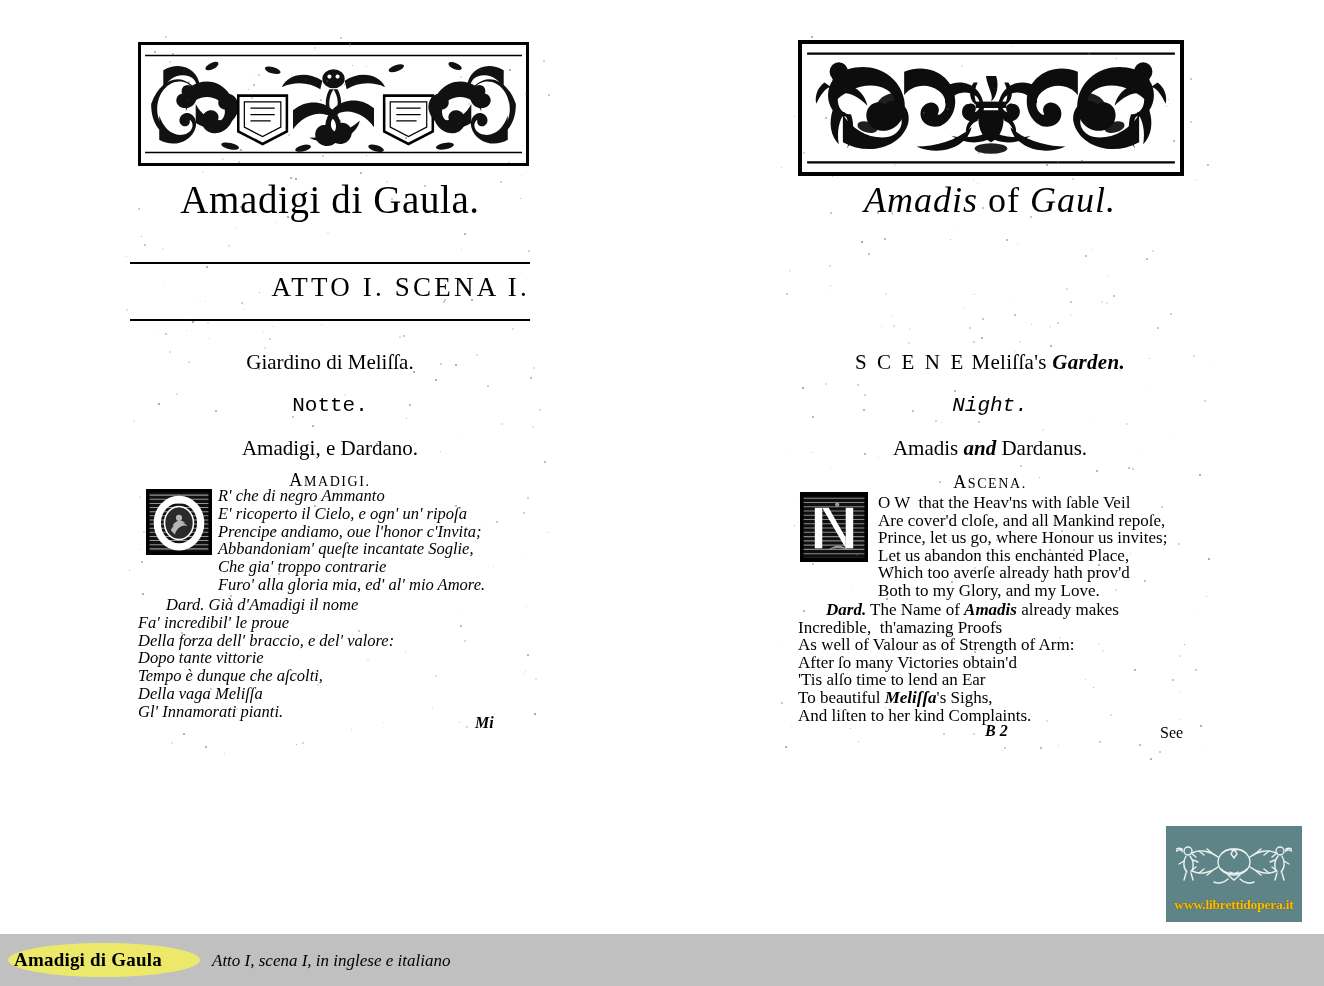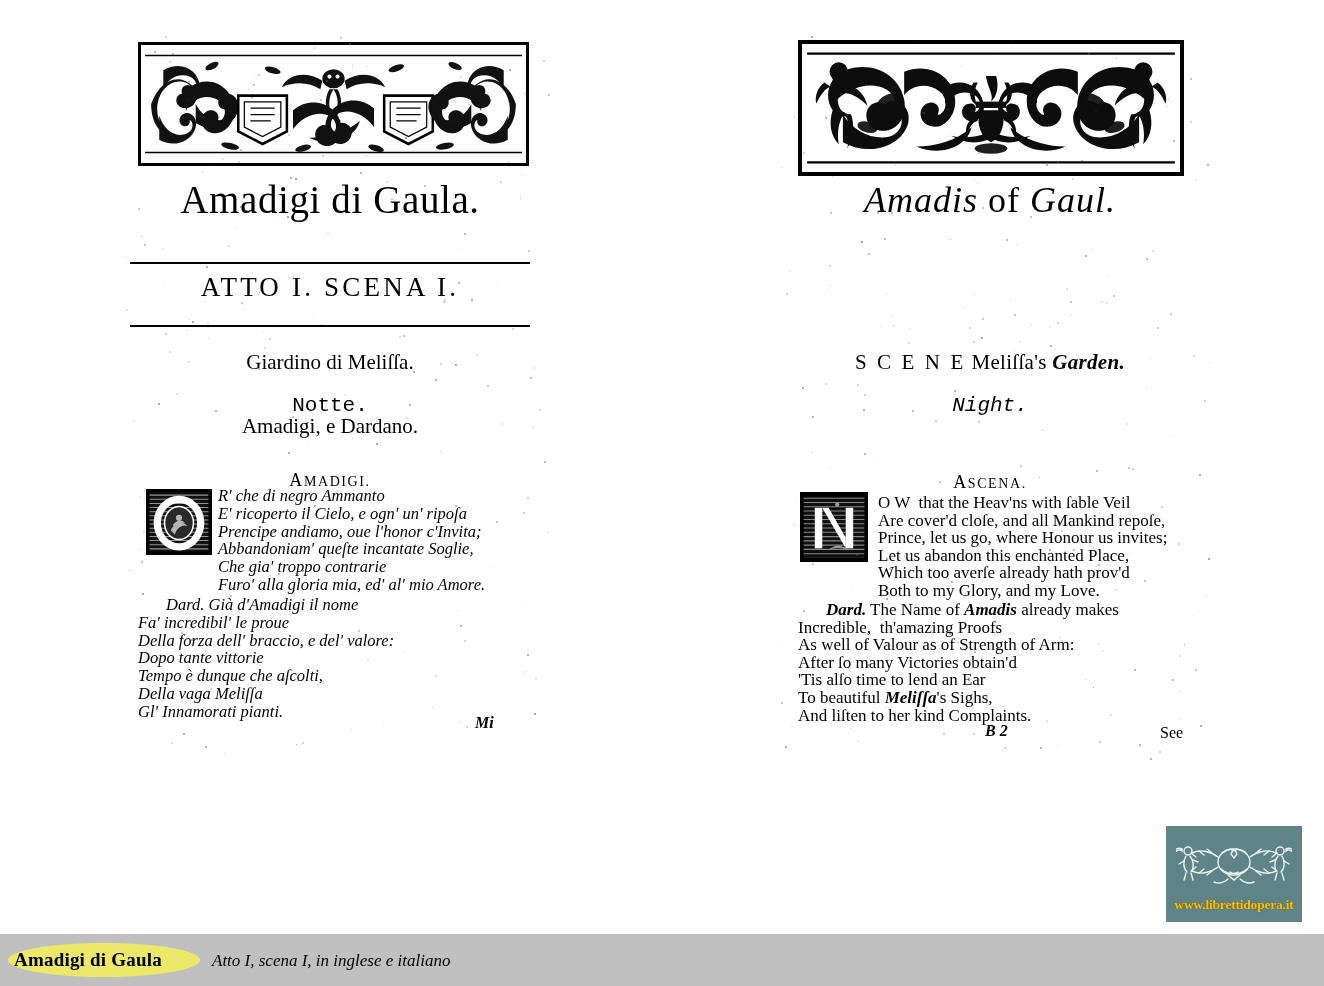--- a/index.html
+++ b/index.html
@@ -87,43 +87,43 @@
     width: 400px;
   }
   .page-it .band { top: 262px; }
   .page-en .band { top: 266px; }
   .band .rule {
     height: 0;
     border-top: 2px solid #000;
   }
   .band .rule.bottom { border-top-width: 2px; }
   .band .band-text {
-    text-align: center;
+    text-align: right;
     font-size: 27px;
     letter-spacing: 3.2px;
-    padding: 10px 0 24px;
+    padding: 10px 0 18px;
     line-height: 1;
     white-space: nowrap;
   }
   .page-en .band .band-text { letter-spacing: 3px; }
 
   
   .stage {
     position: absolute;
     left: 0;
     width: 400px;
     text-align: center;
   }
   .stage div { line-height: 1; }
   .page-it .stage { top: 352px; }
   .page-en .stage { top: 352px; }
 
   .sd1 { font-size: 21px; }
   .sd2 { font-size: 21px; margin-top: 22px; font-family: Liberation Mono, monospace; }
-  .sd3 { font-size: 21px; }
+  .sd3 { font-size: 21px; margin-top: 22px; }
 
   .page-en .sd1 { letter-spacing: 0.3px; }
   .page-en .sd1 .caps { letter-spacing: 2.6px; }
   .page-en .sd1 .ital { font-style: italic; }
   .page-en .sd2 { font-style: italic; }
   .page-en .sd3 .ital { font-style: italic; }
 
   
   .speaker {
     position: absolute;
@@ -447,20 +447,21 @@
         </g>
       </svg>
     </div>
 
     <div class="title-en"><span>Amadis</span> <span class="roman">of</span> <span>Gaul.</span></div>
 
 
     <div class="stage">
       <div class="sd1"><span class="caps">S C E N E</span> <span>Meliſſa's</span> <span class="ital">Garden.</span></div>
       <div class="sd2">Night.</div>
+      <div class="sd3"><span>Amadis</span> <span class="ital">and</span> <span>Dardanus.</span></div>
     </div>
 
     <div class="speaker"><span class="first">A</span><span>SCENA.</span></div>
 
     <div class="dropcap">
       <svg viewBox="0 0 60 60" aria-hidden="true">
         <rect width="60" height="60" fill="#0f0f0f"></rect>
         <g stroke="#fff" stroke-width="1" opacity="0.5">
           <path d="M0 3 H60 M0 7 H60 M0 11 H60 M0 15 H60 M0 19 H60 M0 23 H60 M0 27 H60 M0 31 H60 M0 35 H60 M0 39 H60 M0 43 H60 M0 47 H60 M0 51 H60 M0 55 H60 M0 59 H60"></path>
         </g>

